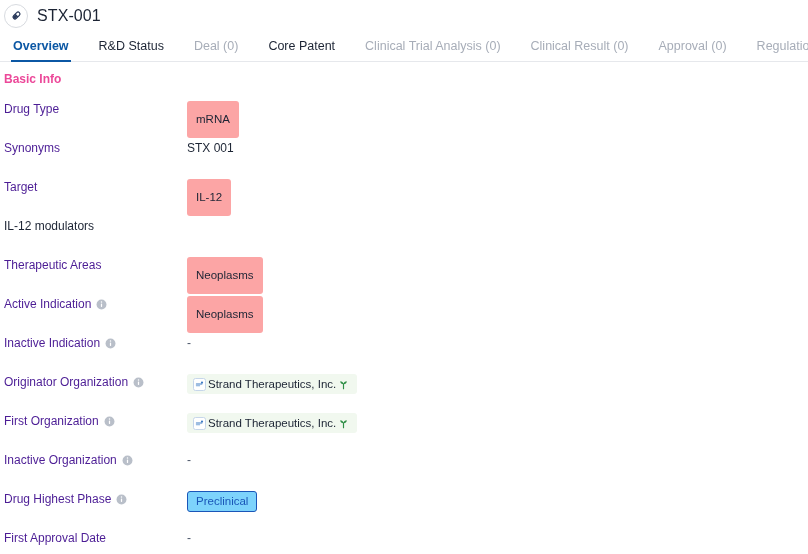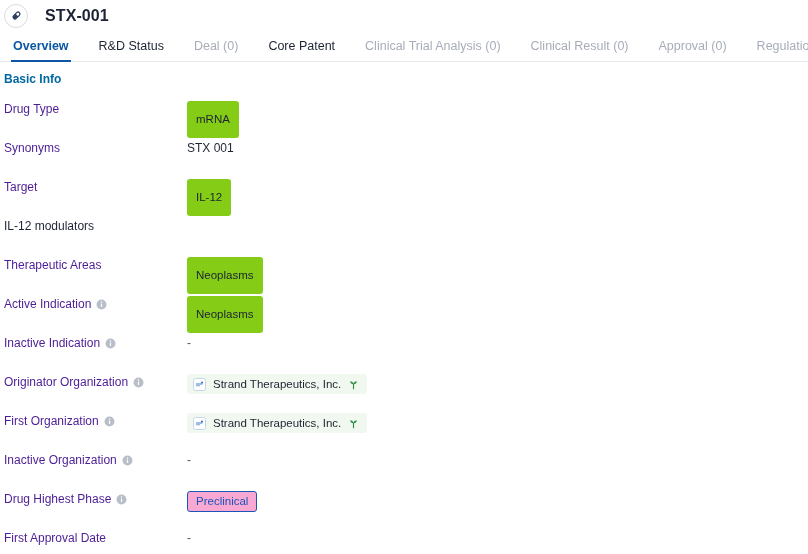--- a/index.html
+++ b/index.html
@@ -28,23 +28,23 @@
     border-radius: 50%;
     border: 1px solid #d8dbe0;
     display: flex;
     align-items: center;
     justify-content: center;
     flex: 0 0 auto;
     background: #fff;
   }
   .drug-avatar svg { display: block; }
   .page-title {
-    margin-left: 17px;
+    margin-left: 9px;
     font-size: 16px;
-    font-weight: bold;
+    font-weight: normal;
     color: #1c2434;
     letter-spacing: 0.1px;
   }
 
   
   .tabbar {
     position: relative;
     height: 31px;
     display: flex;
     align-items: flex-end;
@@ -77,21 +77,21 @@
     background: #0b57a4;
   }
 
   
   .content {
     padding: 10px 0 0 4px;
   }
   .section-title {
     font-size: 12px;
     font-weight: bold;
-    color: #0369a1;
+    color: #ec4899;
     margin-bottom: 14px;
   }
 
   .rows { display: block; }
   .row {
     display: flex;
     align-items: flex-start;
     height: 39px;
   }
   .row-label {
@@ -119,33 +119,33 @@
     display: flex;
     align-items: center;
     min-height: 17px;
     padding-top: 1px;
   }
   .plain-value { color: #1c2434; font-size: 12px; }
   .dash { color: #4a5568; font-size: 12px; }
 
   .chip {
     display: inline-block;
-    background: #84cc16;
+    background: #fca5a5;
     color: #1c2434;
     font-size: 11.5px;
     border-radius: 3px;
     padding: 12px 9px;
     line-height: 13px;
     white-space: nowrap;
   }
 
   .org-chip {
     display: inline-flex;
     align-items: center;
-    gap: 7px;
+    gap: 2px;
     background: #f1f8ef;
     border-radius: 3px;
     padding: 3px 8px 3px 6px;
     cursor: pointer;
     white-space: nowrap;
   }
   .org-logo {
     width: 13px;
     height: 13px;
     border-radius: 2.5px;
@@ -160,21 +160,21 @@
     font-size: 11.5px;
     color: #1c2434;
     line-height: 14px;
   }
   .sprout-icon { width: 11px; height: 11px; flex: 0 0 11px; display:block; }
 
   .phase-badge {
     display: inline-block;
     border: 1px solid #1a56b8;
     color: #1a56b8;
-    background: #f9a8d4;
+    background: #7dd3fc;
     font-size: 11.5px;
     border-radius: 3px;
     padding: 3px 8px;
     line-height: 13px;
     white-space: nowrap;
     cursor: pointer;
   }
 </style>
 </head>
 <body>

